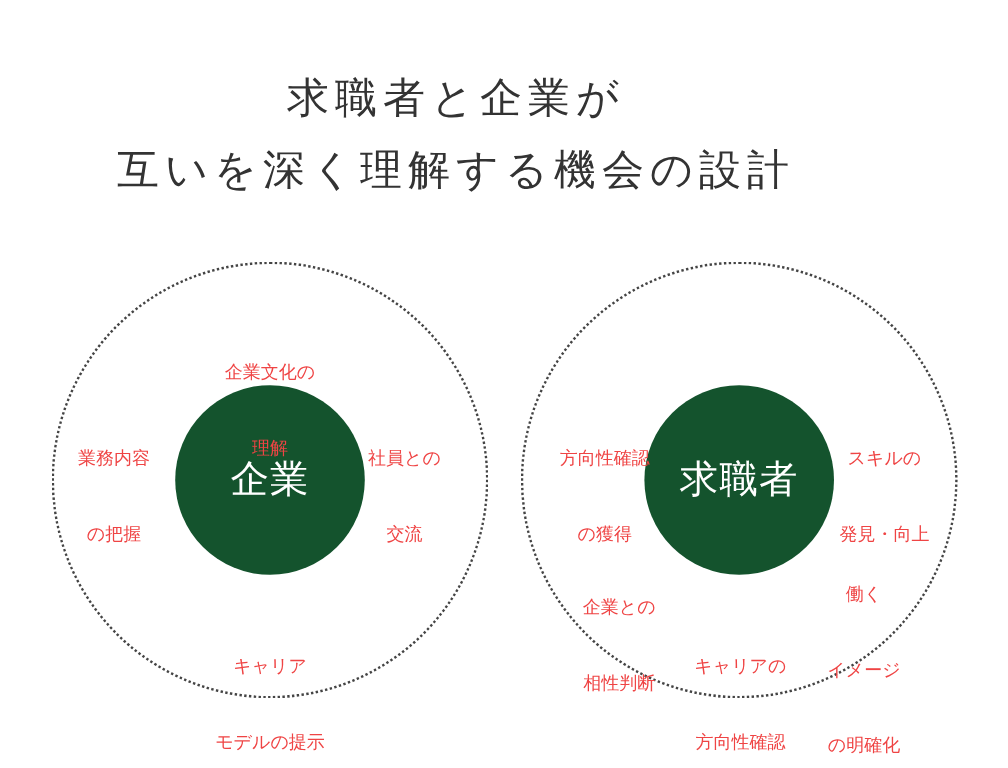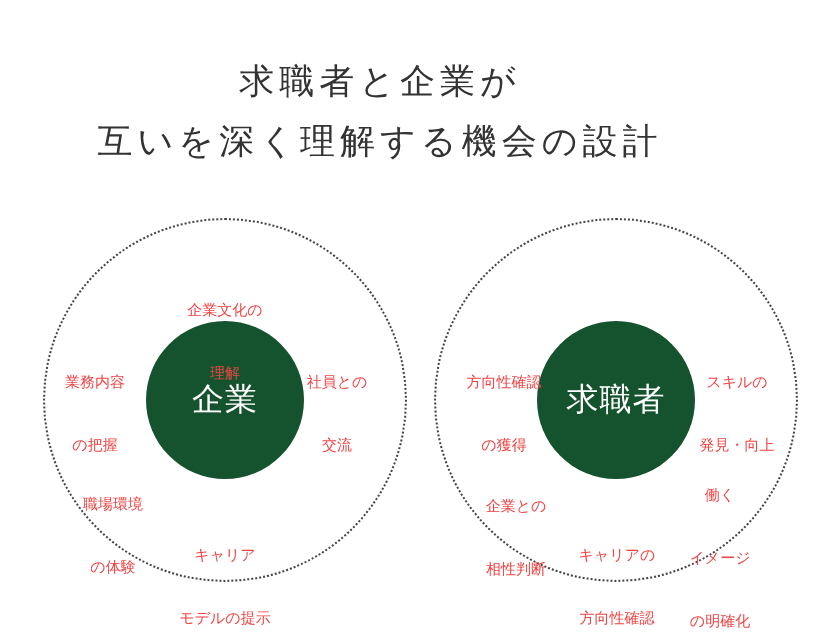--- a/index.html
+++ b/index.html
@@ -35,24 +35,20 @@
     <div>理解</div>
   </div>
   <div class="lbl" style="left:294px; top:112px;">
     <div>社員との</div>
     <div>交流</div>
   </div>
   <div class="lbl" style="left:182px; top:285px;">
     <div>キャリア</div>
     <div>モデルの提示</div>
   </div>
-  <div class="lbl" style="left:70px; top:234px;">
-    <div>職場環境</div>
-    <div>の体験</div>
-  </div>
   <div class="lbl" style="left:52px; top:112px;">
     <div>業務内容</div>
     <div>の把握</div>
   </div>
 </div>
 
 <div class="diagram" style="left:434px; top:218px;">
   <div class="dashed"></div>
   <div class="core">
     <span>求職者</span>

